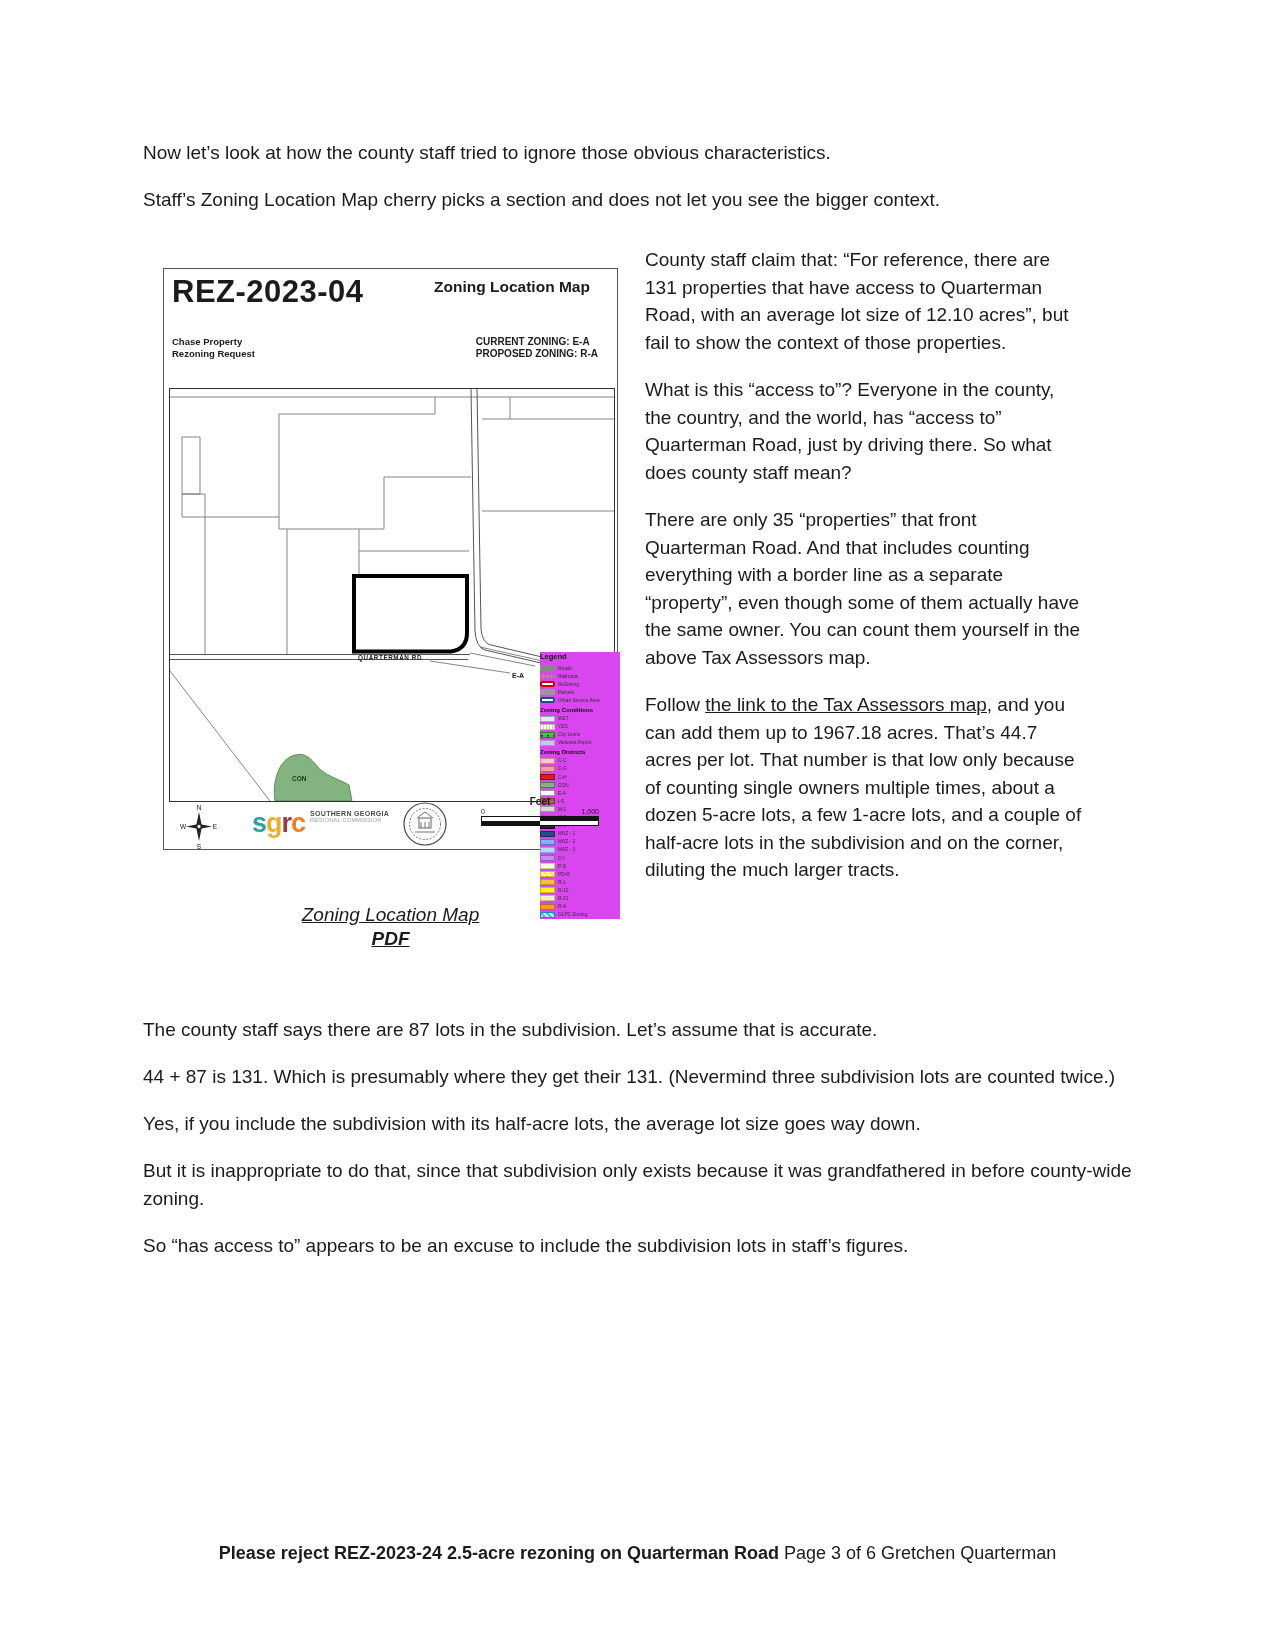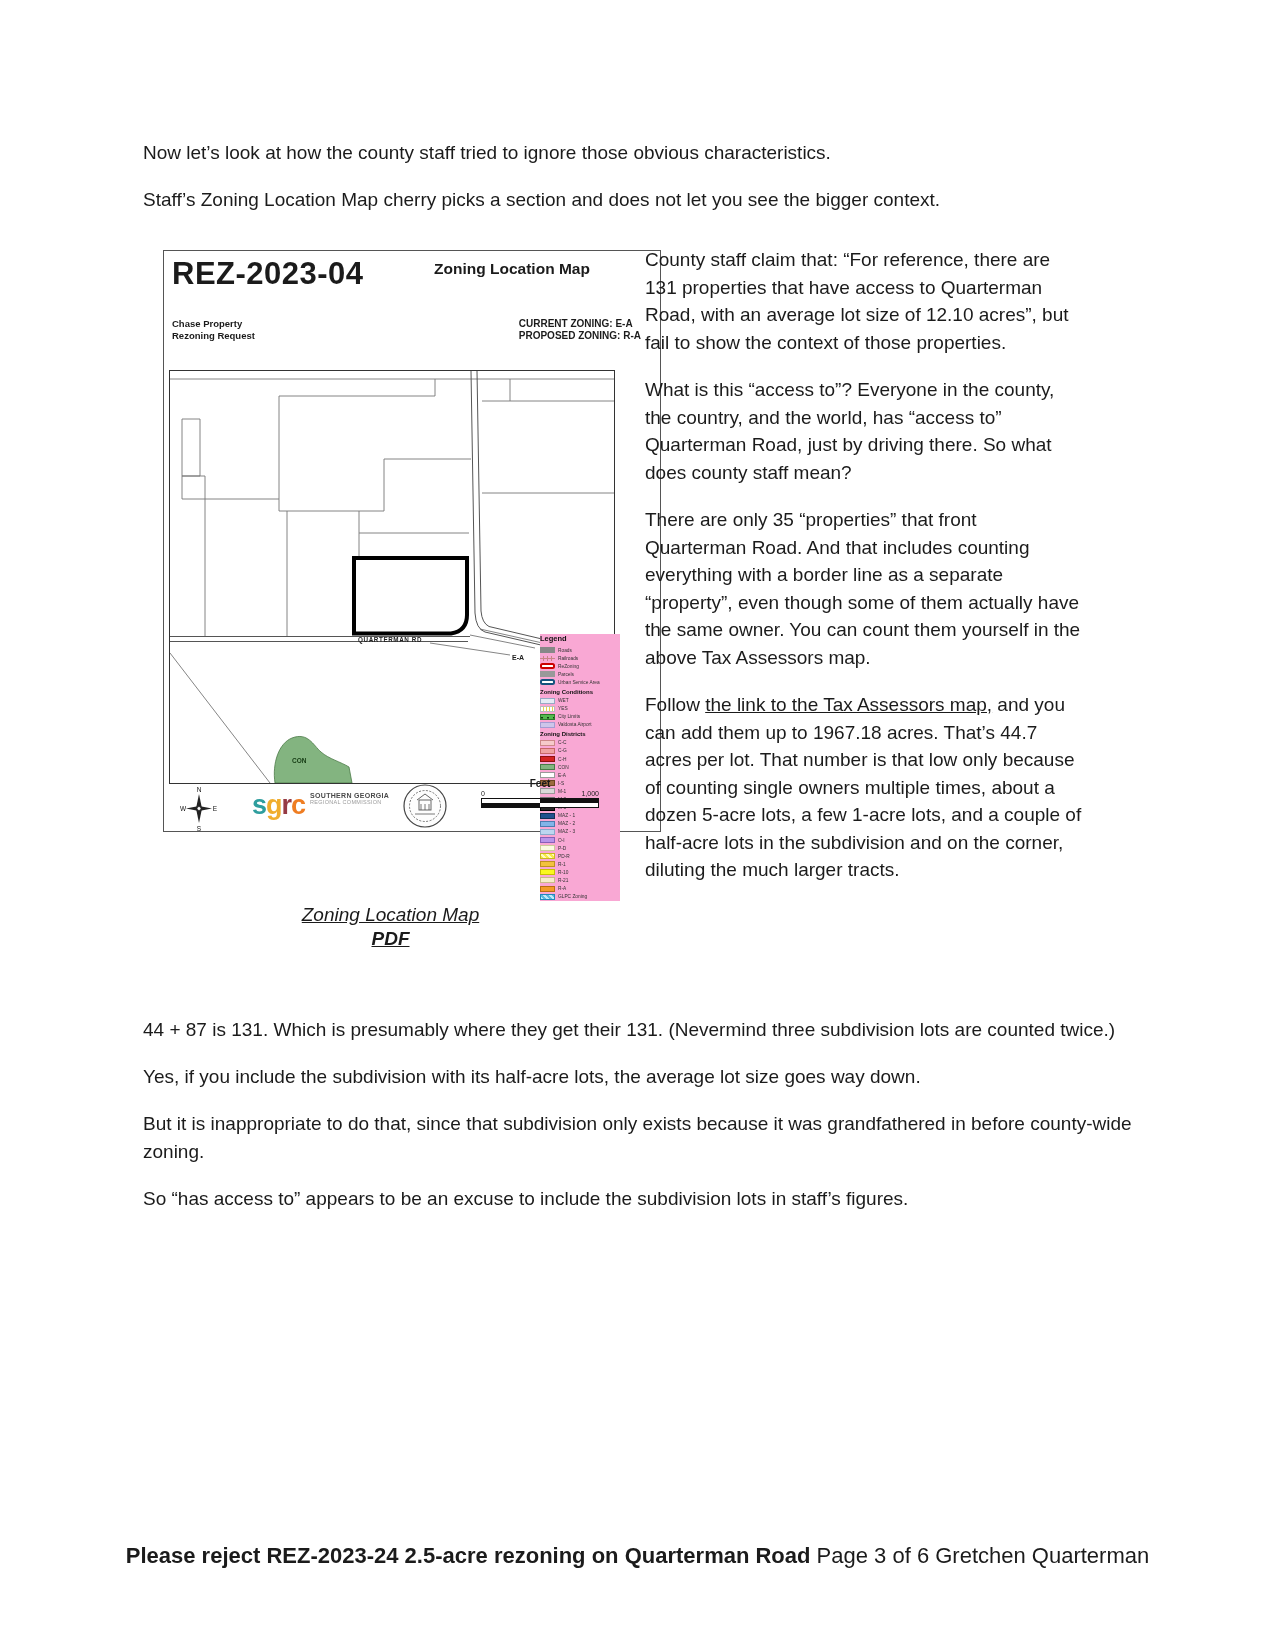--- a/index.html
+++ b/index.html
@@ -6,30 +6,30 @@
   body{width:1275px;height:1650px;position:relative;font-family:"Liberation Sans",sans-serif;color:#1b1b1b;}
   .abs{position:absolute;}
   p{margin:0 0 19px 0;font-size:19px;line-height:28px;}
   #intro{left:143px;top:139px;width:1005px;}
   #right-col{left:645px;top:246px;width:438px;}
   #right-col p{margin-bottom:20px;line-height:27.5px;}
   #bottom-text{left:143px;top:1016px;width:1000px;}
   .doc-link{text-decoration:underline;color:#1b1b1b;cursor:pointer;}
 
   
-  #figure{left:163px;top:250px;width:498px;height:582px;border:1px solid #555;background:#fff;box-sizing:border-box;}
+  #figure{left:163px;top:268px;width:455px;height:582px;border:1px solid #555;background:#fff;box-sizing:border-box;}
   #rez-title{left:8px;top:5px;font-size:31px;font-weight:bold;letter-spacing:.5px;}
   #map-title{left:262px;top:9px;width:172px;font-size:15.5px;font-weight:bold;text-align:center;}
   #prop-block{left:8px;top:67px;font-size:9.5px;font-weight:bold;line-height:11.5px;}
   #zoning-block{right:19px;top:67px;font-size:10px;font-weight:bold;line-height:12px;text-align:left;}
   #map-box{left:5px;top:119px;width:444px;height:412px;border:1px solid #333;box-sizing:content-box;}
   #map-svg{position:absolute;left:0;top:0;}
 
   
-  #legend{left:370px;top:263px;width:80px;background:#f9a8d4;font-size:4.8px;color:#333;}
+  #legend{left:370px;top:263px;width:80px;background:#d946ef;font-size:4.8px;color:#333;}
   #legend .lg-title{font-size:7.5px;font-weight:bold;margin-bottom:3px;color:#111;}
   #legend .lg-heading{font-size:6px;font-weight:bold;margin:2.5px 0 1.5px 0;color:#111;}
   #legend .lg-row{display:flex;align-items:center;height:8.1px;}
   #legend .sw{width:15px;height:6px;margin-right:3px;box-sizing:border-box;flex:0 0 auto;}
   .sw.line-road{height:1px;background:#888;border:none;}
   .sw.line-rail{height:5px;border:none;background:
       linear-gradient(#c88686,#c88686) center/100% 1px no-repeat,
       repeating-linear-gradient(90deg,transparent 0 3px,#c88686 3px 4px) center/100% 5px no-repeat;}
   .sw.line-parcel{height:1px;background:#999;border:none;}
   .sw.outline-red{height:8px;border:2px solid #cc0000;border-radius:2.5px;background:#fff;}
@@ -54,21 +54,21 @@
   #scalebar .bar{height:8px;border:1px solid #111;margin-top:1px;display:flex;flex-direction:column;}
   #scalebar .bar .r{flex:1;display:flex;}
   #scalebar .bar .c{flex:1;}
   .c.k{background:#111;} .c.w{background:#fff;}
 
   
   #caption{left:163px;top:903px;width:455px;text-align:center;font-size:19px;line-height:24px;}
   #caption .cap1{font-style:italic;text-decoration:underline;cursor:pointer;}
   #caption .cap2{font-style:italic;font-weight:bold;text-decoration:underline;cursor:pointer;}
 
-  #footer{left:0;top:1543px;width:1275px;text-align:center;font-size:22px;}
+  #footer{left:0;top:1543px;width:1275px;text-align:center;font-size:18px;}
   #footer b{font-weight:bold;}
 </style>
 </head>
 <body>
 
 <div id="intro" class="abs">
   <p>Now let’s look at how the county staff tried to ignore those obvious characteristics.</p>
   <p>Staff’s Zoning Location Map cherry picks a section and does not let you see the bigger context.</p>
 </div>
 
@@ -307,20 +307,21 @@
 </div>
 
 <div id="right-col" class="abs">
   <p>County staff claim that: “For reference, there are 131 properties that have access to Quarterman Road, with an average lot size of 12.10 acres”, but fail to show the context of those properties.</p>
   <p>What is this “access to”? Everyone in the county, the country, and the world, has “access to” Quarterman Road, just by driving there. So what does county staff mean?</p>
   <p>There are only 35 “properties” that front Quarterman Road. And that includes counting everything with a border line as a separate “property”, even though some of them actually have the same owner. You can count them yourself in the above Tax Assessors map.</p>
   <p><span>Follow </span><span class="doc-link">the link to the Tax Assessors map,</span><span> and you can add them up to 1967.18 acres. That’s 44.7 acres per lot. That number is that low only because of counting single owners multiple times, about a dozen 5-acre lots, a few 1-acre lots, and a couple of half-acre lots in the subdivision and on the corner, diluting the much larger tracts.</span></p>
 </div>
 
 <div id="bottom-text" class="abs">
+  <p>The county staff says there are 87 lots in the subdivision. Let’s assume that is accurate.</p>
   <p>44 + 87 is 131. Which is presumably where they get their 131. (Nevermind three subdivision lots are counted twice.)</p>
   <p>Yes, if you include the subdivision with its half-acre lots, the average lot size goes way down.</p>
   <p>But it is inappropriate to do that, since that subdivision only exists because it was grandfathered in before county-wide zoning.</p>
   <p>So “has access to” appears to be an excuse to include the subdivision lots in staff’s figures.</p>
 </div>
 
 <div id="footer" class="abs">
   <b>Please reject REZ-2023-24 2.5-acre rezoning on Quarterman Road</b><span> Page 3 of 6 Gretchen Quarterman</span>
 </div>
 

